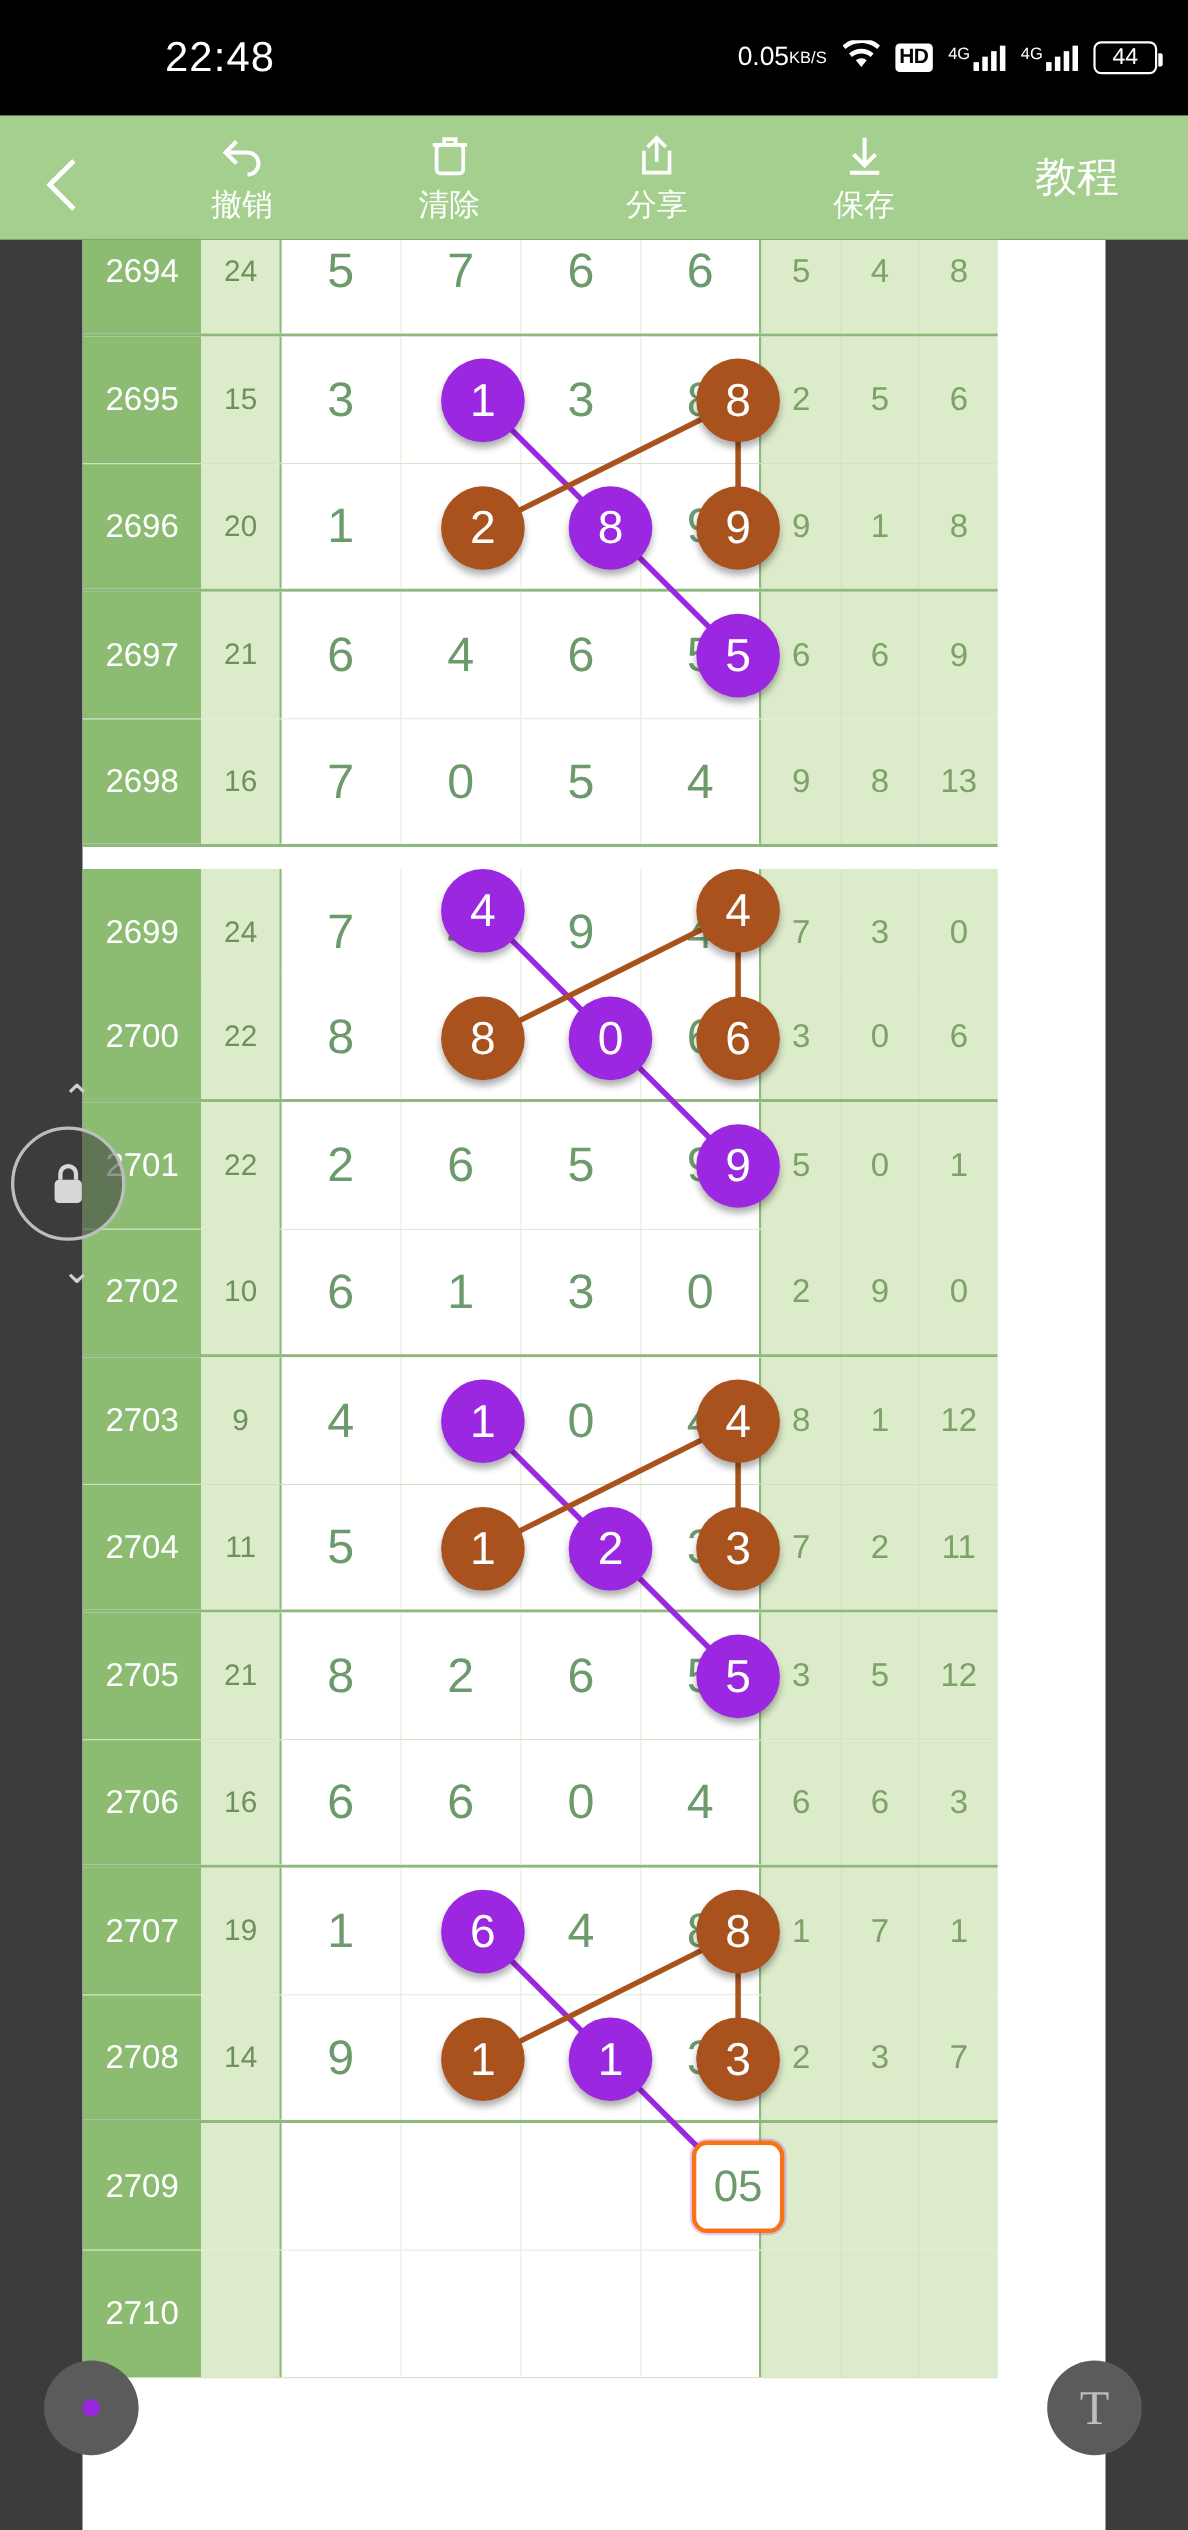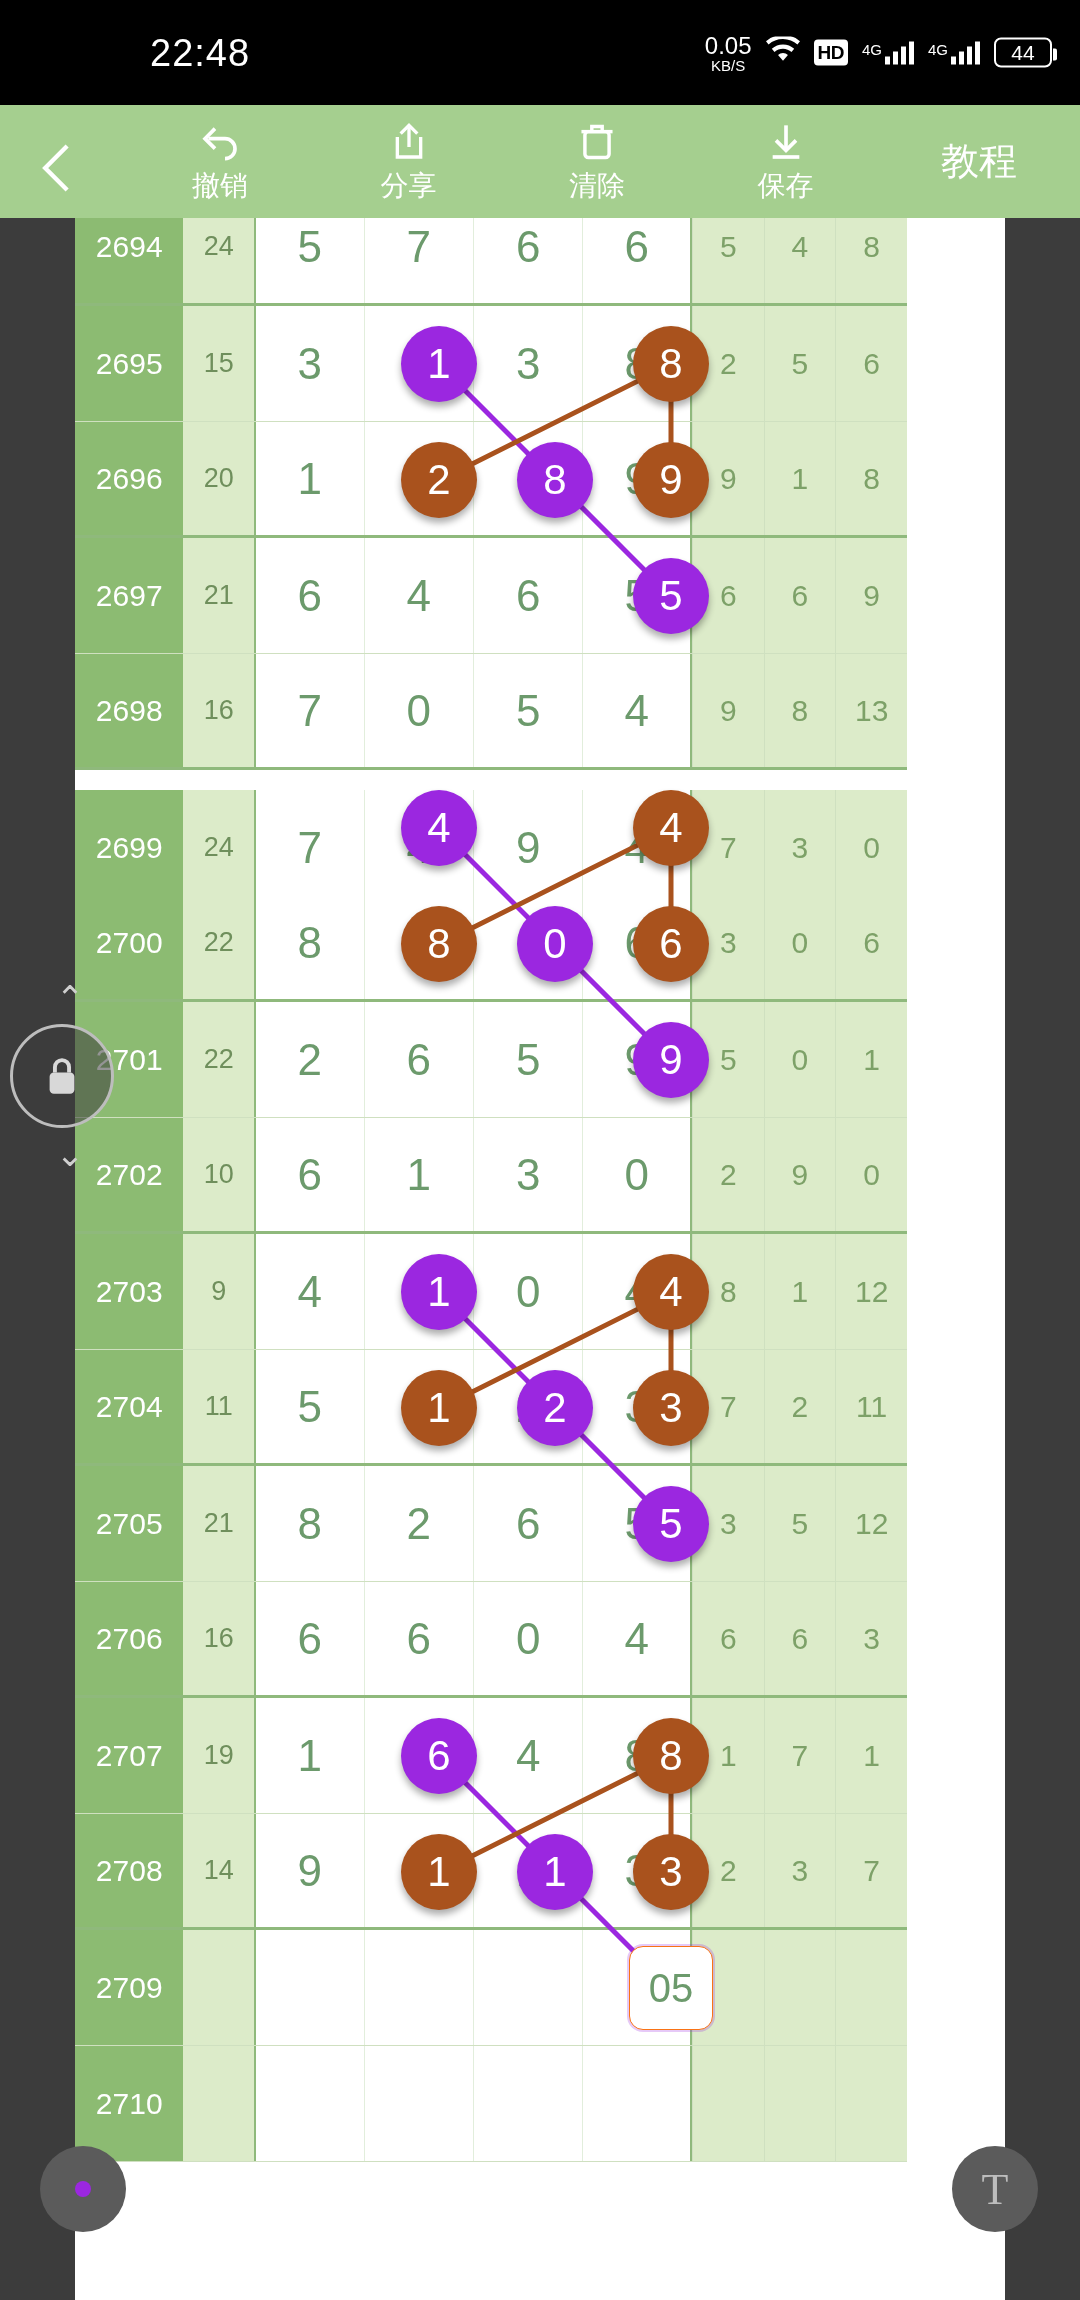--- a/index.html
+++ b/index.html
@@ -16,21 +16,21 @@
     display: flex; align-items: center; position: relative;
   }
   .status-time {
     position: absolute; left: 150px; top: 50%; transform: translateY(-50%);
     font-size: 38px; letter-spacing: 1px;
   }
   .status-right {
     position: absolute; right: 28px; top: 50%; transform: translateY(-50%);
     display: flex; align-items: center; gap: 14px;
   }
-  .kbs { display: flex; flex-direction: column; align-items: center; line-height: 1.0; }
+  .kbs { display: flex; flex-direction: row; align-items: center; line-height: 1.0; }
   .kbs .v { font-size: 24px; }
   .kbs .u { font-size: 15px; }
   .wifi-ic { font-size: 27px; }
   .hd-badge {
     font-size: 19px; font-weight: bold; background: #fff; color: #000;
     border-radius: 4px; padding: 2px 4px; letter-spacing: -0.5px;
   }
   .sig { display: flex; align-items: flex-end; gap: 3px; }
   .sig i { display: block; width: 5px; background: #fff; }
   .sig i:nth-child(1){height:8px}.sig i:nth-child(2){height:13px}
@@ -97,21 +97,21 @@
     color: #fff; font-size: 42px; z-index: 5;
     box-shadow: 0 5px 7px rgba(0,0,0,0.32);
   }
   .chip.purple { background: #9b27e0; }
   .chip.brown  { background: #a9521d; }
 
   .connector { position: absolute; z-index: 3; transform-origin: 0 50%; height: 5px; border-radius: 3px; }
 
   .boxsel {
     position: absolute; width: 84px; height: 84px; border-radius: 14px;
-    border: 1px solid #f97316; display: flex; align-items: center; justify-content: center;
+    border: 4px solid #f97316; display: flex; align-items: center; justify-content: center;
     color: #6c9a6c; font-size: 40px; background: #fff; z-index: 6;
     box-shadow: 0 0 0 2px rgba(155,39,224,0.25);
   }
 
   
   .lock-wrap { position: absolute; left: 10px; top: 760px; width: 120px; z-index: 20; }
   .chev { color: #cfcfcf; font-size: 34px; text-align: center; height: 40px; }
   .lock-btn {
     width: 104px; height: 104px; border-radius: 50%;
     border: 3px solid #bdbdbd; background: rgba(60,60,60,0.55);
@@ -185,38 +185,38 @@
         <svg width="44" height="40" viewBox="0 0 26 24">
             <path d="M6 10h10a6 6 0 0 1 0 12" fill="none" stroke="#fff" stroke-width="2.2"></path>
             <polyline points="10,4 4,10 10,16" fill="none" stroke="#fff" stroke-width="2.2"></polyline>
           </svg>
       </span>
       <span class="lb">撤销</span>
     </div>
 
     <div class="tb-item">
       <span class="ic">
+        <svg width="38" height="42" viewBox="0 0 22 24">
+            <rect x="4" y="6" width="14" height="15" rx="2" fill="none" stroke="#fff" stroke-width="2"></rect>
+            <line x1="2" y1="6" x2="20" y2="6" stroke="#fff" stroke-width="2"></line>
+            <path d="M8 6V3h6v3" fill="none" stroke="#fff" stroke-width="2"></path>
+          </svg>
+      </span>
+      <span class="lb">清除</span>
+    </div>
+
+    <div class="tb-item">
+      <span class="ic">
         <svg width="40" height="42" viewBox="0 0 24 24">
             <path d="M5 9v12h14V9" fill="none" stroke="#fff" stroke-width="2"></path>
             <path d="M12 15V2" fill="none" stroke="#fff" stroke-width="2"></path>
             <polyline points="7,7 12,2 17,7" fill="none" stroke="#fff" stroke-width="2"></polyline>
           </svg>
       </span>
       <span class="lb">分享</span>
-    </div>
-
-    <div class="tb-item">
-      <span class="ic">
-        <svg width="38" height="42" viewBox="0 0 22 24">
-            <rect x="4" y="6" width="14" height="15" rx="2" fill="none" stroke="#fff" stroke-width="2"></rect>
-            <line x1="2" y1="6" x2="20" y2="6" stroke="#fff" stroke-width="2"></line>
-            <path d="M8 6V3h6v3" fill="none" stroke="#fff" stroke-width="2"></path>
-          </svg>
-      </span>
-      <span class="lb">清除</span>
     </div>
 
     <div class="tb-item">
       <span class="ic">
         <svg width="40" height="42" viewBox="0 0 24 24">
             <path d="M12 2v14" fill="none" stroke="#fff" stroke-width="2.2"></path>
             <polyline points="6,11 12,17 18,11" fill="none" stroke="#fff" stroke-width="2.2"></polyline>
             <line x1="4" y1="21" x2="20" y2="21" stroke="#fff" stroke-width="2.2"></line>
           </svg>
       </span>

